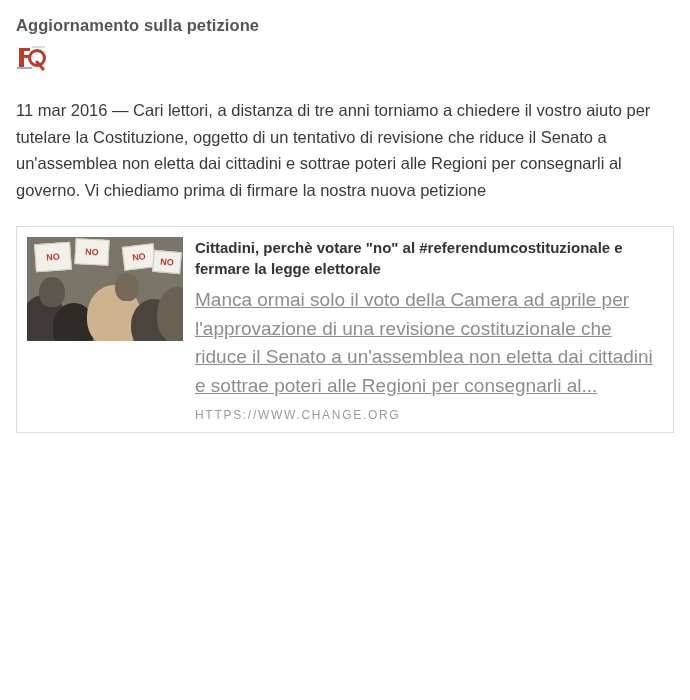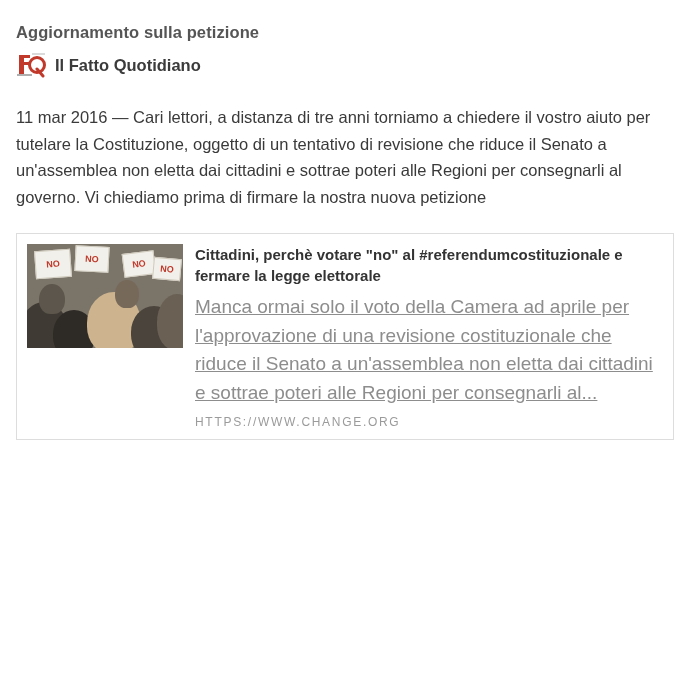--- a/index.html
+++ b/index.html
@@ -8,21 +8,21 @@
     background: #ffffff;
   }
   body {
     width: 690px;
     height: 700px;
     font-family: "Liberation Sans", sans-serif;
     color: #333333;
     overflow: hidden;
   }
   .page {
-    padding: 19px 16px 0 16px;
+    padding: 12px 16px 0 16px;
     box-sizing: border-box;
     width: 690px;
   }
   .eyebrow {
     font-size: 16.5px;
     font-weight: bold;
     color: #555555;
     letter-spacing: 0.1px;
     margin: 4px 0 10px 0;
   }
@@ -138,21 +138,20 @@
   <div class="byline">
     <span class="brand-mark">
       <svg width="30" height="26" viewBox="0 0 30 26" xmlns="http://www.w3.org/2000/svg">
         <path d="M3 3 L3 22 L8 22 L8 13 L13 13 L13 10 L8 10 L8 6 L14 6 L14 3 Z" fill="#c0392b"></path>
         <circle cx="21" cy="13" r="7.5" fill="none" stroke="#c0392b" stroke-width="3"></circle>
         <path d="M21 17 L27 24" stroke="#c0392b" stroke-width="3" stroke-linecap="round"></path>
         <path d="M1 23 L16 23" stroke="#7a7a7a" stroke-width="1.2"></path>
         <path d="M16 2 L29 2" stroke="#b5b5b5" stroke-width="1"></path>
       </svg>
     </span>
-    <span class="byline-name">Il Fatto Quotidiano</span>
   </div>
 
   <p class="body-text">11 mar 2016 — Cari lettori, a distanza di tre anni torniamo a chiedere il vostro aiuto per tutelare la Costituzione, oggetto di un tentativo di revisione che riduce il Senato a un'assemblea non eletta dai cittadini e sottrae poteri alle Regioni per consegnarli al governo. Vi chiediamo prima di firmare la nostra nuova petizione</p>
 
 
 
   <div class="card">
     <div class="card-thumb">
       <div class="thumb-sky"></div>
 

